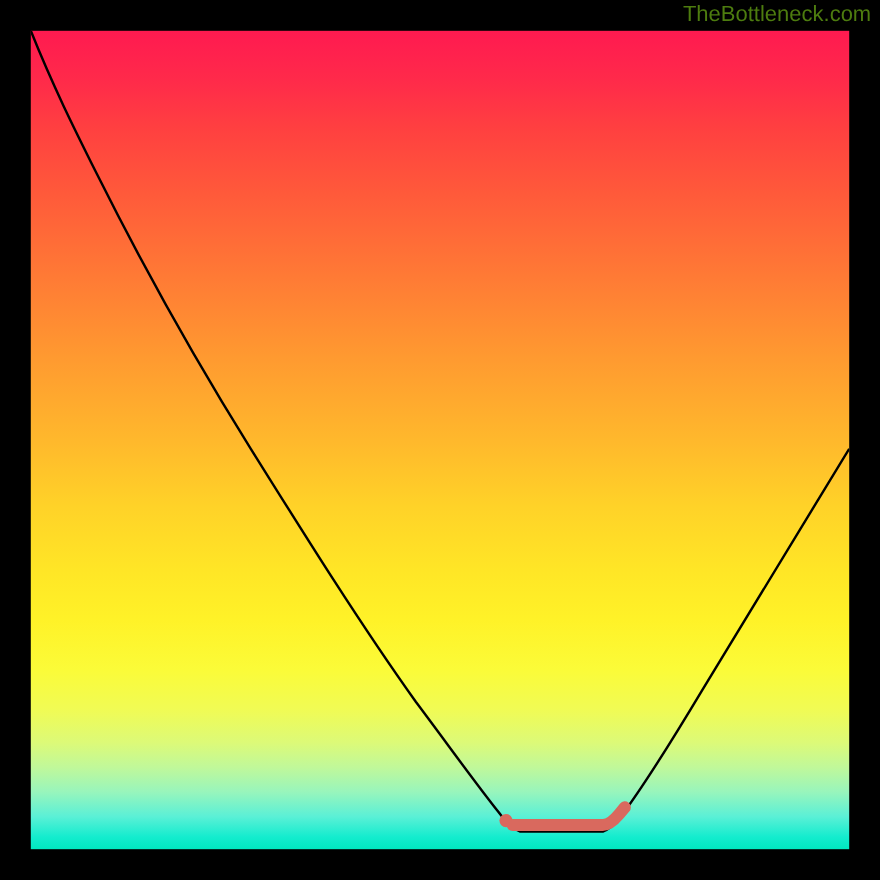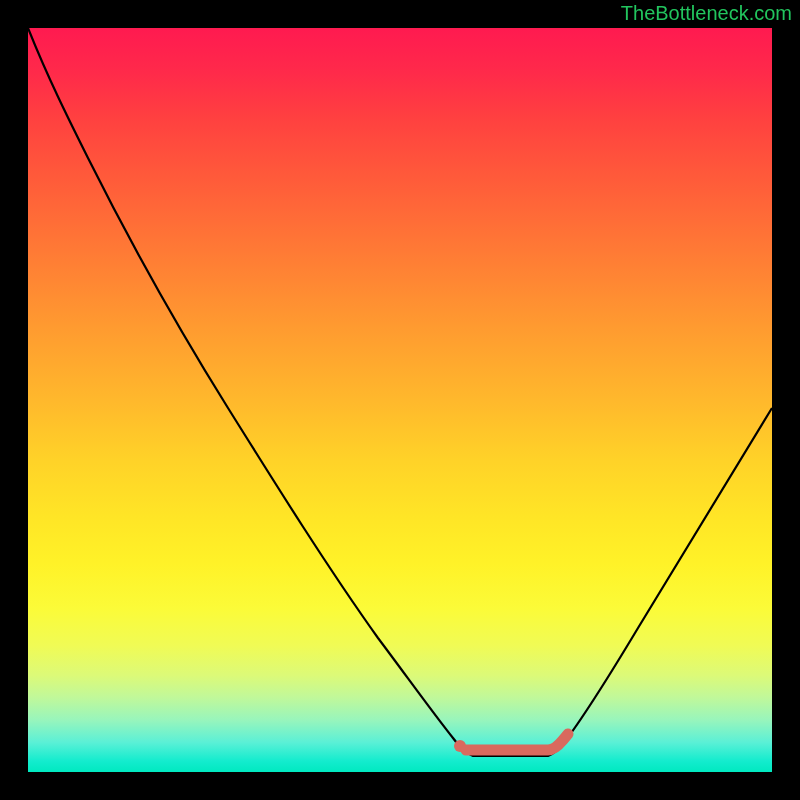--- a/index.html
+++ b/index.html
@@ -7,21 +7,21 @@
     width: 800px;
     height: 800px;
     background: #000;
     position: relative;
     font-family: Arial, sans-serif;
   }
   .watermark {
     position: absolute;
     top: 2px;
     right: 8px;
-    color: #22c55e;
+    color: #4d7c0f;
     font-size: 20px;
     font-weight: 500;
     z-index: 10;
   }
   .chart-area {
     position: absolute;
     left: 28px;
     top: 28px;
     width: 744px;
     height: 744px;

